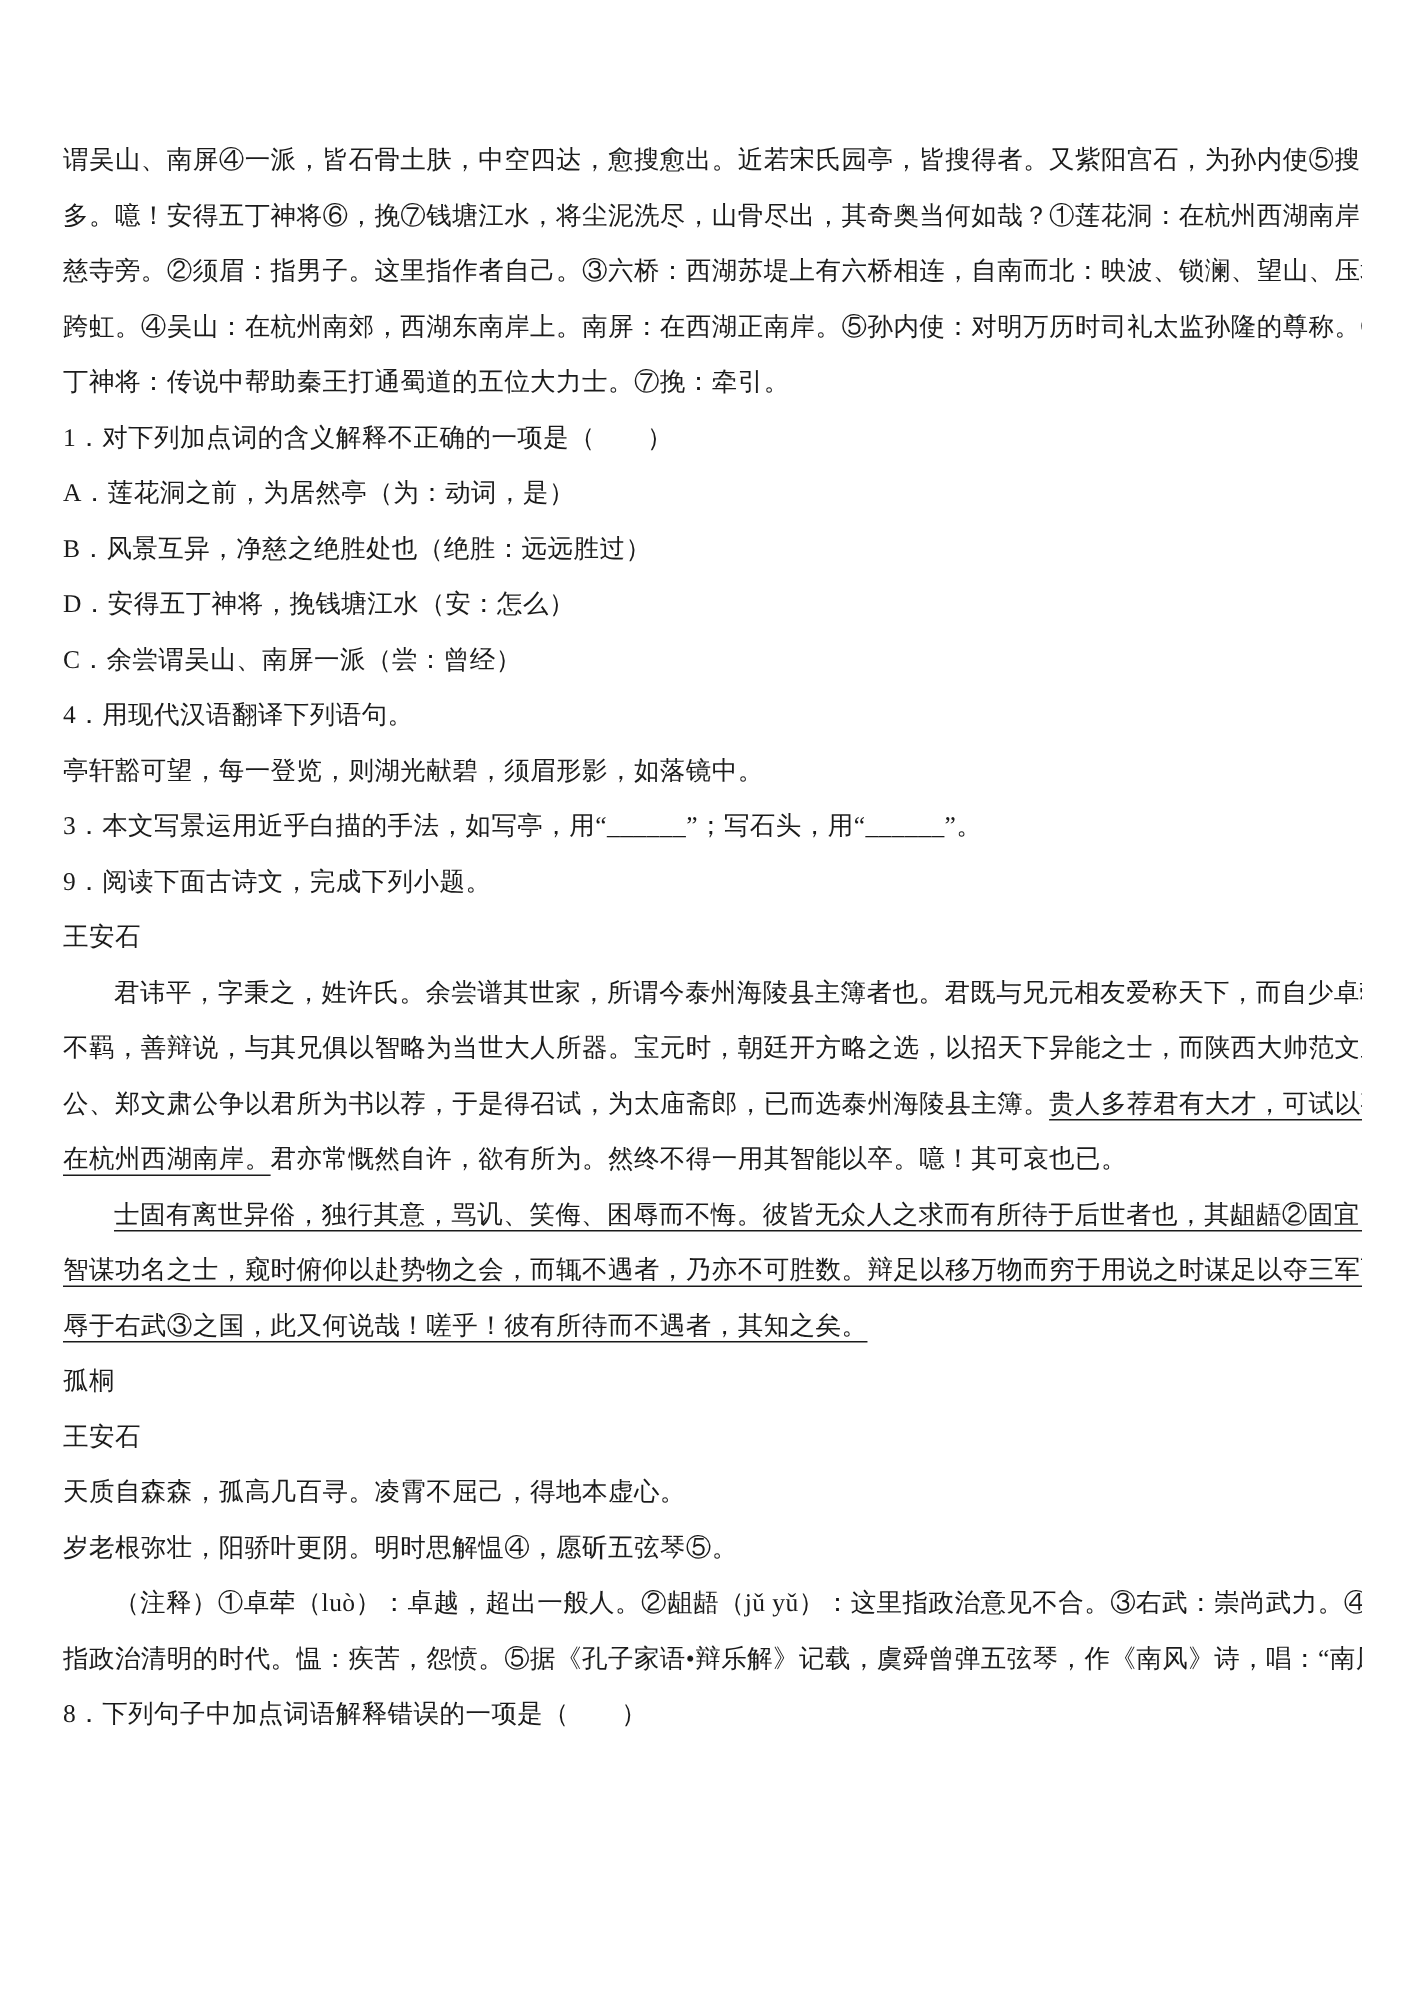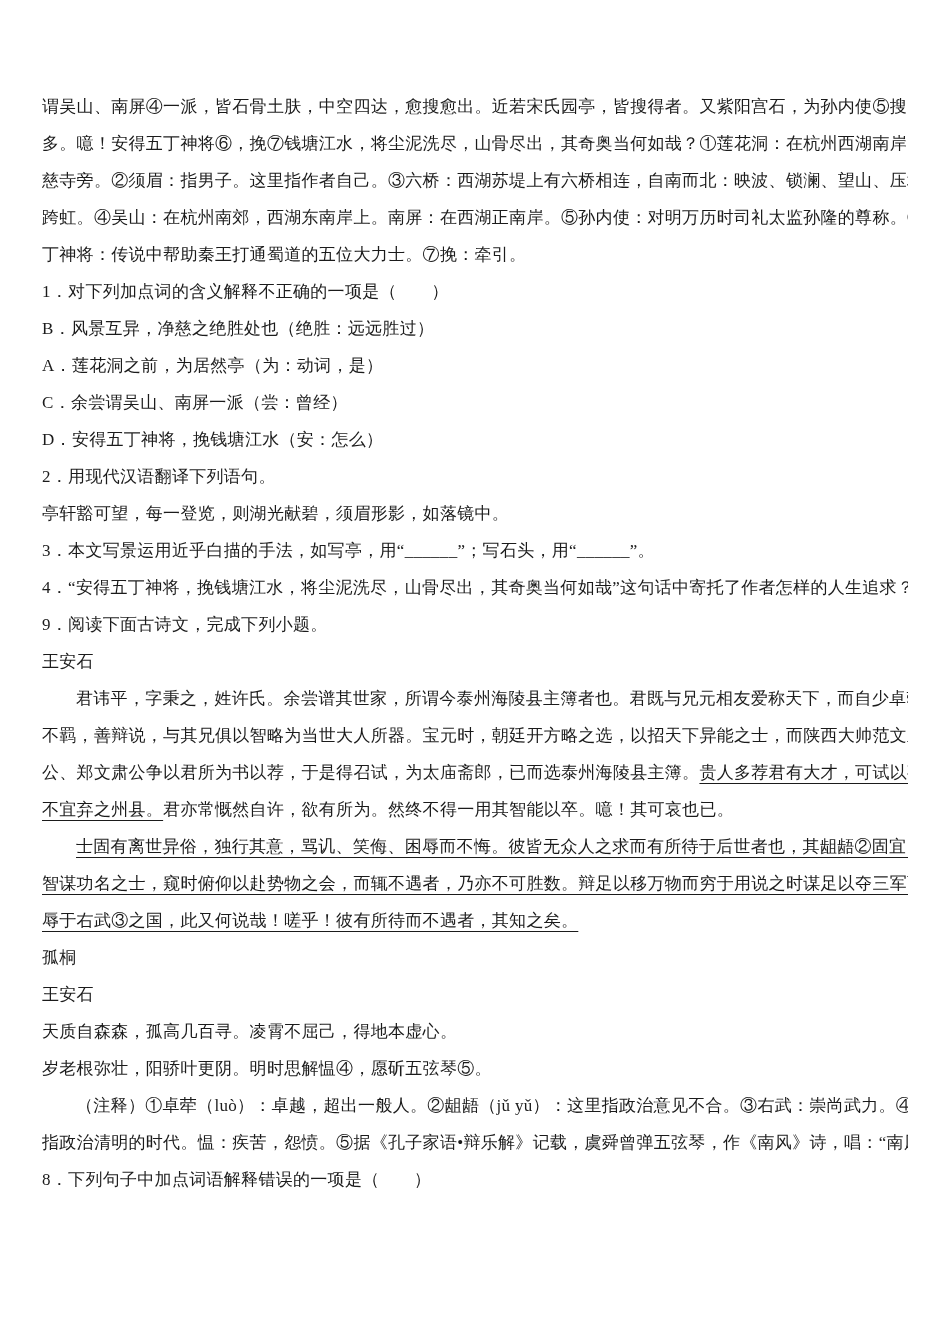--- a/index.html
+++ b/index.html
@@ -42,34 +42,33 @@
 <body>
 
 <div class="page">
   <div id="doc" style="color: rgb(27, 27, 27);">
       <div class="line"><span class="seg">谓吴山、南屏④一派，皆石骨土肤，中空四达，愈搜愈出。近若宋氏园亭，皆搜得者。又紫阳宫石，为孙内使⑤搜出者甚</span></div>
       <div class="line"><span class="seg">多。噫！安得五丁神将⑥，挽⑦钱塘江水，将尘泥洗尽，山骨尽出，其奇奥当何如哉？①莲花洞：在杭州西湖南岸，净</span></div>
       <div class="line"><span class="seg">慈寺旁。②须眉：指男子。这里指作者自己。③六桥：西湖苏堤上有六桥相连，自南而北：映波、锁澜、望山、压堤、东浦、</span></div>
       <div class="line"><span class="seg">跨虹。④吴山：在杭州南郊，西湖东南岸上。南屏：在西湖正南岸。⑤孙内使：对明万历时司礼太监孙隆的尊称。⑥五</span></div>
       <div class="line"><span class="seg">丁神将：传说中帮助秦王打通蜀道的五位大力士。⑦挽：牵引。</span></div>
       <div class="line"><span class="seg">1．对下列加点词的含义解释不正确的一项是（　　）</span></div>
+      <div class="line"><span class="seg">A．莲花洞之前，为居然亭（为：动词，是）</span></div>
       <div class="line"><span class="seg">B．风景互异，净慈之绝胜处也（绝胜：远远胜过）</span></div>
-      <div class="line"><span class="seg">A．莲花洞之前，为居然亭（为：动词，是）</span></div>
+      <div class="line"><span class="seg">D．安得五丁神将，挽钱塘江水（安：怎么）</span></div>
       <div class="line"><span class="seg">C．余尝谓吴山、南屏一派（尝：曾经）</span></div>
-      <div class="line"><span class="seg">D．安得五丁神将，挽钱塘江水（安：怎么）</span></div>
-      <div class="line"><span class="seg">2．用现代汉语翻译下列语句。</span></div>
+      <div class="line"><span class="seg">4．用现代汉语翻译下列语句。</span></div>
       <div class="line"><span class="seg">亭轩豁可望，每一登览，则湖光献碧，须眉形影，如落镜中。</span></div>
       <div class="line"><span class="seg">3．本文写景运用近乎白描的手法，如写亭，用“______”；写石头，用“______”。</span></div>
-      <div class="line"><span class="seg">4．“安得五丁神将，挽钱塘江水，将尘泥洗尽，山骨尽出，其奇奥当何如哉”这句话中寄托了作者怎样的人生追求？</span></div>
       <div class="line"><span class="seg">9．阅读下面古诗文，完成下列小题。</span></div>
       <div class="line"><span class="seg">王安石</span></div>
       <div class="line indent"><span class="seg">君讳平，字秉之，姓许氏。余尝谱其世家，所谓今泰州海陵县主簿者也。君既与兄元相友爱称天下，而自少卓荦①</span></div>
       <div class="line"><span class="seg">不羁，善辩说，与其兄俱以智略为当世大人所器。宝元时，朝廷开方略之选，以招天下异能之士，而陕西大帅范文正</span></div>
       <div class="line"><span class="seg">公、郑文肃公争以君所为书以荐，于是得召试，为太庙斋郎，已而选泰州海陵县主簿。</span><span class="seg u">贵人多荐君有大才，可试以事，</span></div>
-      <div class="line"><span class="seg u">不宜弃之州县。</span><span class="seg">君亦常慨然自许，欲有所为。然终不得一用其智能以卒。噫！其可哀也已。</span></div>
+      <div class="line"><span class="seg u">在杭州西湖南岸。</span><span class="seg">君亦常慨然自许，欲有所为。然终不得一用其智能以卒。噫！其可哀也已。</span></div>
       <div class="line indent"><span class="seg u">士固有离世异俗，独行其意，骂讥、笑侮、困辱而不悔。彼皆无众人之求而有所待于后世者也，其龃龉②固宜。若夫</span></div>
       <div class="line"><span class="seg u">智谋功名之士，窥时俯仰以赴势物之会，而辄不遇者，乃亦不可胜数。辩足以移万物而穷于用说之时谋足以夺三军而</span></div>
       <div class="line"><span class="seg u">辱于右武③之国，此又何说哉！嗟乎！彼有所待而不遇者，其知之矣。</span></div>
       <div class="line"><span class="seg">孤桐</span></div>
       <div class="line"><span class="seg">王安石</span></div>
       <div class="line"><span class="seg">天质自森森，孤高几百寻。凌霄不屈己，得地本虚心。</span></div>
       <div class="line"><span class="seg">岁老根弥壮，阳骄叶更阴。明时思解愠④，愿斫五弦琴⑤。</span></div>
       <div class="line indent"><span class="seg">（注释）①卓荦（luò）：卓越，超出一般人。②龃龉（jǔ yǔ）：这里指政治意见不合。③右武：崇尚武力。④明时：</span></div>
       <div class="line"><span class="seg">指政治清明的时代。愠：疾苦，怨愤。⑤据《孔子家语•辩乐解》记载，虞舜曾弹五弦琴，作《南风》诗，唱：“南风之</span></div>
       <div class="line"><span class="seg">8．下列句子中加点词语解释错误的一项是（　　）</span></div>

